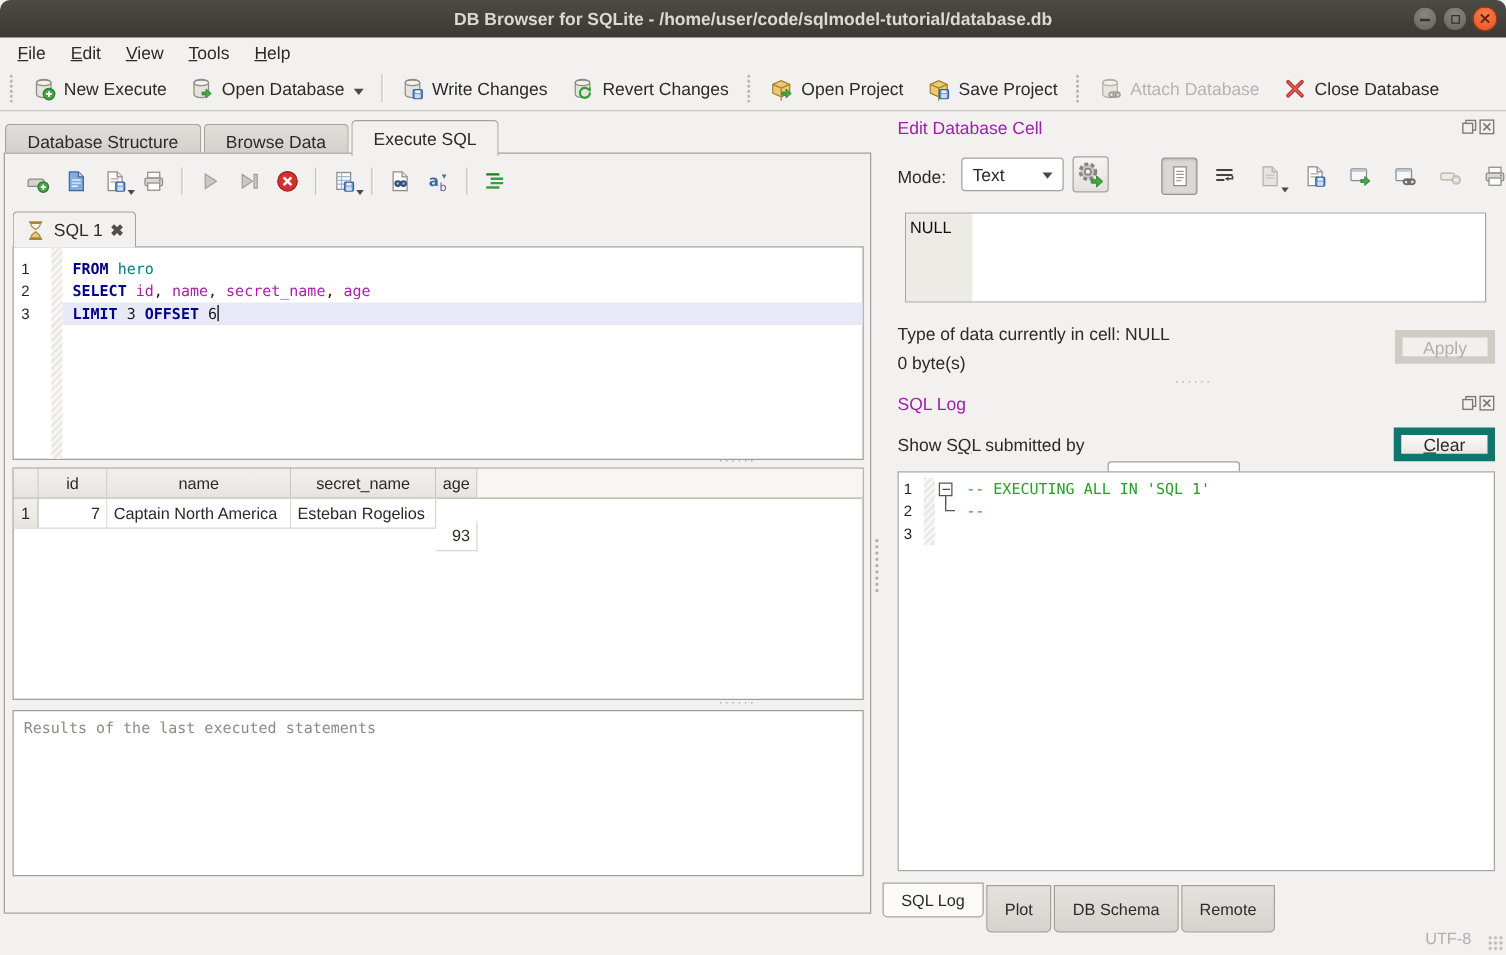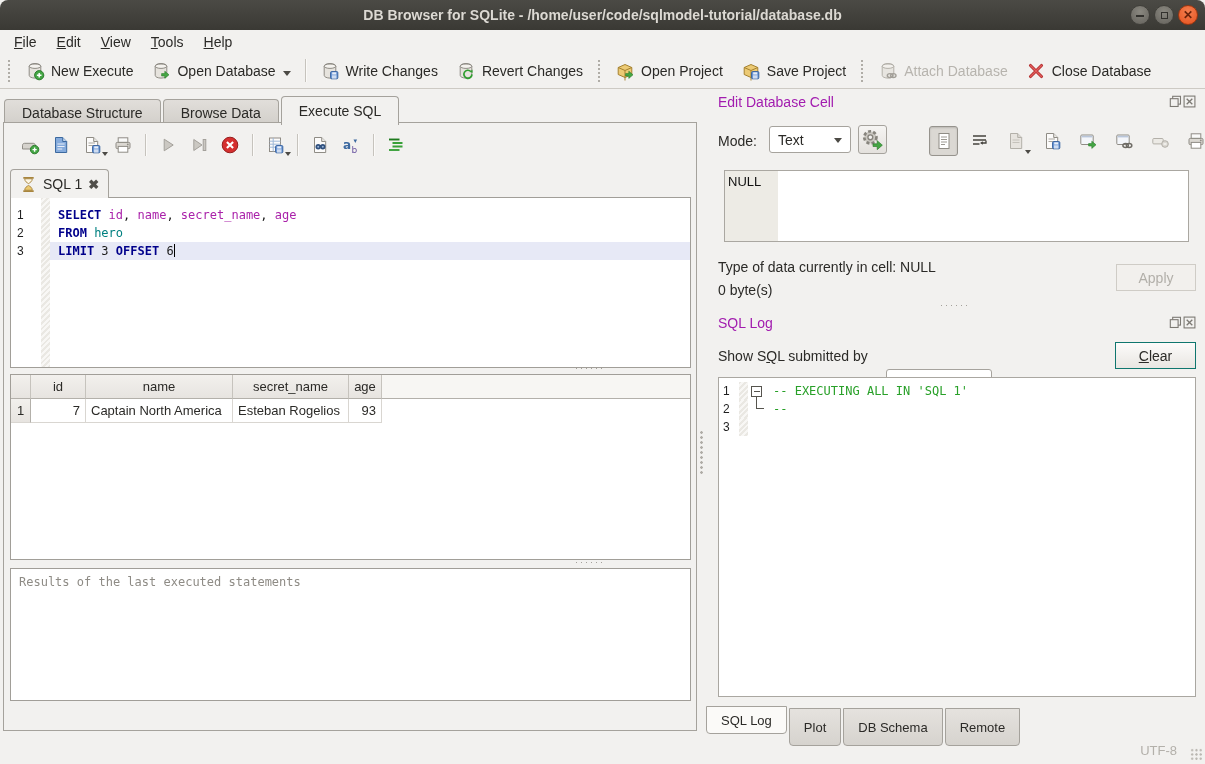--- a/index.html
+++ b/index.html
@@ -95,21 +95,21 @@
     font-size:12px;color:#8e8b85}
 
   
   .docktitle{font-size:14px;color:#a21caf}
   .dockicons{display:flex;gap:1px}
   .dockicons .icon{width:13px;height:13px}
   .combo{background:#fff;border:1px solid #a6a39d;border-radius:3px;box-sizing:border-box;
     display:flex;align-items:center;padding-left:8px;font-size:14px;position:relative}
   .combo::after{content:"";position:absolute;right:8px;top:11px;
     border:4px solid transparent;border-top:5px solid #4c4a45}
-  .btn{border:1px solid #0f766e;border-radius:0;box-sizing:border-box;font-size:14px;
+  .btn{border:6px solid #0f766e;border-radius:0;box-sizing:border-box;font-size:14px;
     display:flex;align-items:center;justify-content:center;
     background:linear-gradient(#fcfbfa,#e9e6e2)}
   .btn.disabled{background:#f2f0ed;border-color:#cfccc6;color:#b2afa9}
   .sqbtn{width:29px;height:29px;border:1px solid #a6a39d;border-radius:3px;box-sizing:border-box;
     display:flex;align-items:center;justify-content:center;background:linear-gradient(#f6f5f3,#e4e1dd)}
   #cellbar{display:flex;gap:7px;align-items:center}
   .cbtn{width:27px;height:28px;display:flex;align-items:center;justify-content:center;
     border:1px solid transparent;border-radius:3px;position:relative}
   .cbtn.active{background:#dbd8d3;border-color:#96938d;box-shadow:inset 0 1px 2px rgba(0,0,0,.15)}
 
@@ -398,22 +398,22 @@
 </div>
 
 <div id="editor" class="abs">
   <div id="ed-gutter">
       <div class="ed-num">1</div>
       <div class="ed-num">2</div>
       <div class="ed-num">3</div>
     </div>
   <div id="ed-hatch"></div>
   <div id="ed-code">
+      <div class="ed-row"><span class="tok-kw">FROM</span><span class="tok-plain"> </span><span class="tok-table">hero</span></div>
       <div class="ed-row"><span class="tok-kw">SELECT</span><span class="tok-plain"> </span><span class="tok-ident">id</span><span class="tok-plain">, </span><span class="tok-ident">name</span><span class="tok-plain">, </span><span class="tok-ident">secret_name</span><span class="tok-plain">, </span><span class="tok-ident">age</span></div>
-      <div class="ed-row"><span class="tok-kw">FROM</span><span class="tok-plain"> </span><span class="tok-table">hero</span></div>
       <div class="ed-row cur"><span class="tok-kw">LIMIT</span><span class="tok-plain"> 3 </span><span class="tok-kw">OFFSET</span><span class="tok-plain"> 6</span><span class="cursor"></span></div>
     </div>
 </div>
 
 <div class="abs dots" style="left:575px;top:366px">······</div>
 
 <div id="tbl" class="abs">
   <div class="trow" id="tbl-head">
       <div class="hcell" style="width: 20px;"></div>
       <div class="hcell" style="width: 55px;">id</div>
@@ -421,21 +421,21 @@
       <div class="hcell" style="width: 116px;">secret_name</div>
       <div class="hcell" style="width: 33px;">age</div>
       <div class="hrest"></div>
     </div>
   <div id="tbl-body">
       <div class="trow">
         <div class="bcell bnum" style="width: 20px;">1</div>
         <div class="bcell al-r" style="width: 55px;">7</div>
         <div class="bcell" style="width: 147px;">Captain North America</div>
         <div class="bcell" style="width: 116px;">Esteban Rogelios</div>
-        <div class="bcell al-r" style="width: 33px;">93</div>
+        <div class="bcell al-r" style="width: 33px; margin-top: 18px;">93</div>
       </div>
     </div>
 </div>
 
 <div class="abs dots" style="left:575px;top:560px">······</div>
 
 <div id="results" class="abs">
   <span>Results of the last executed statements</span>
 </div>
 

